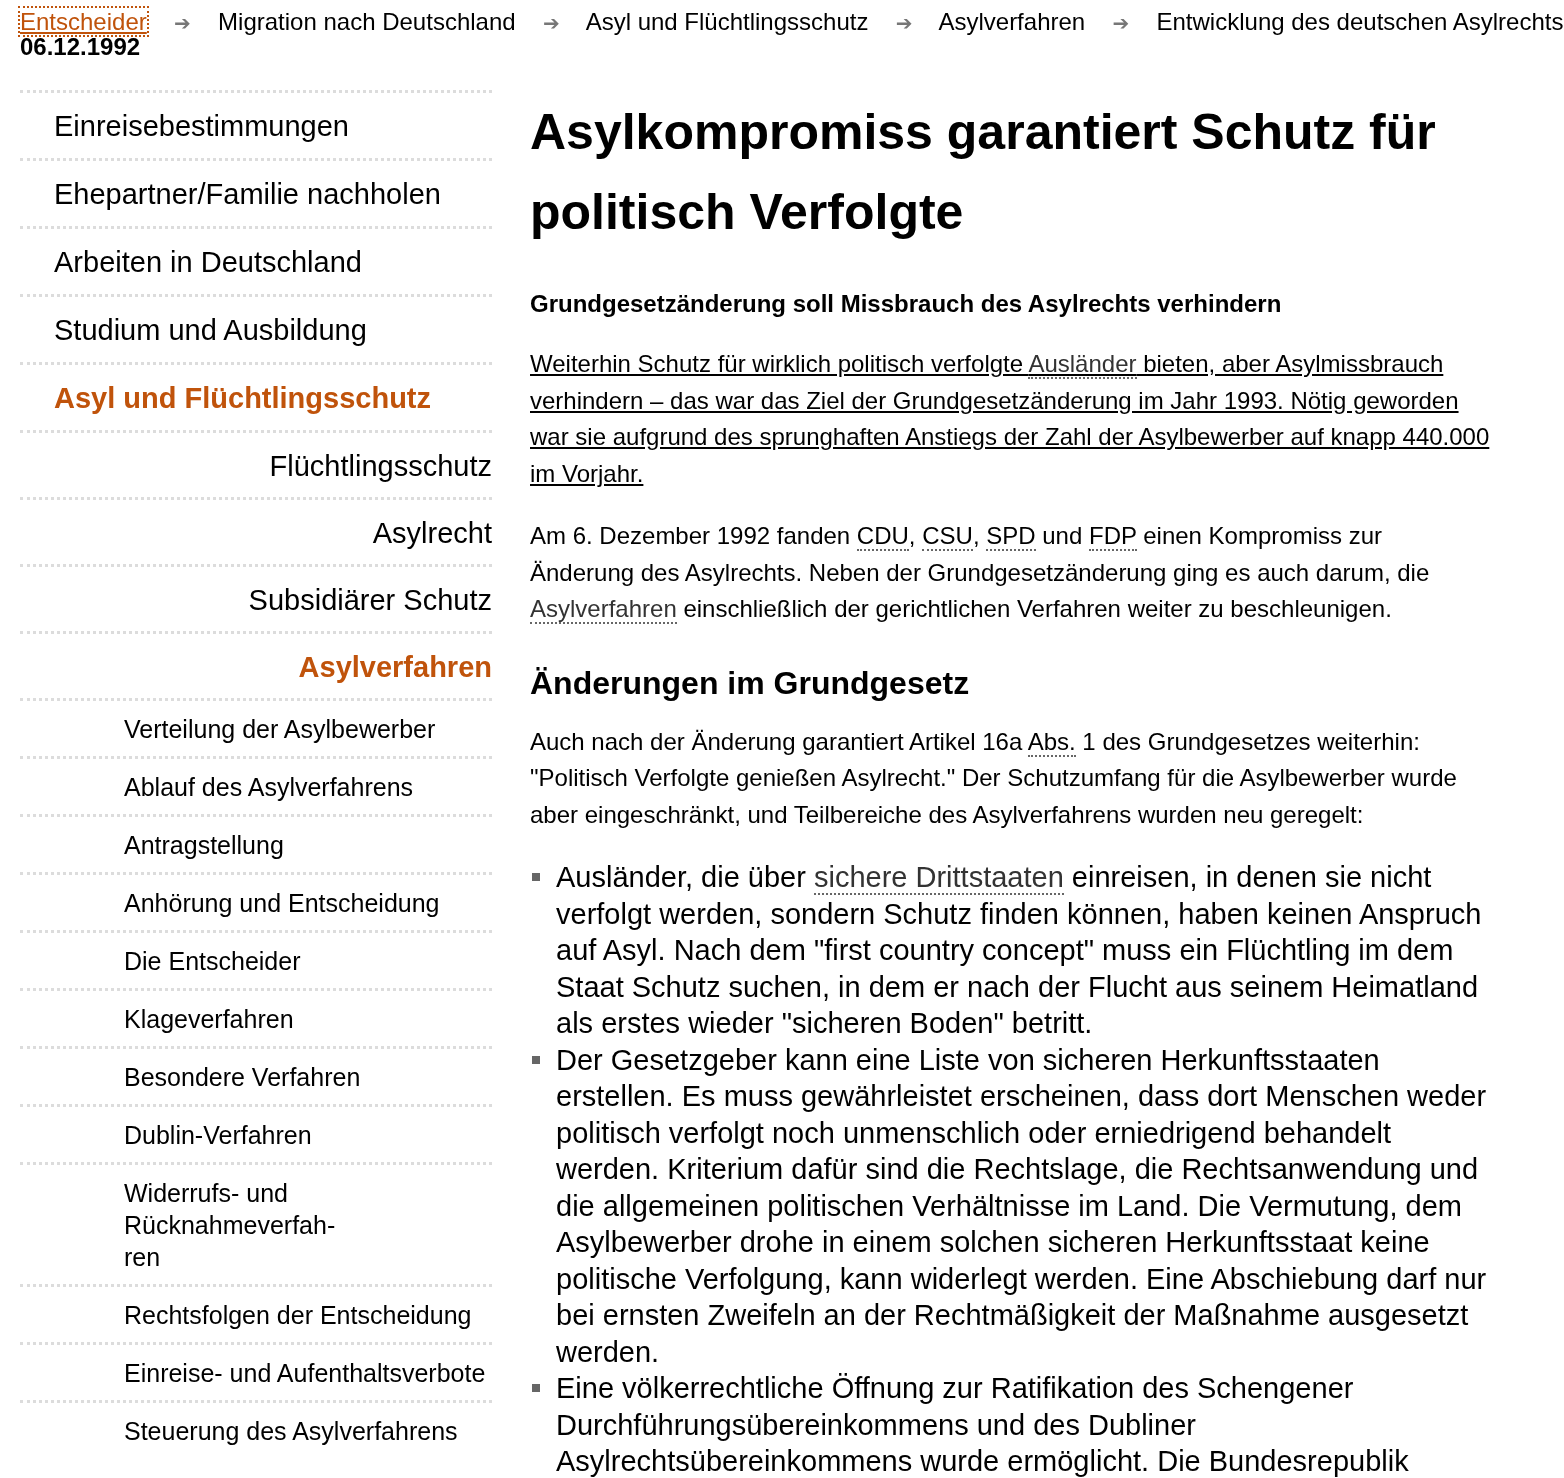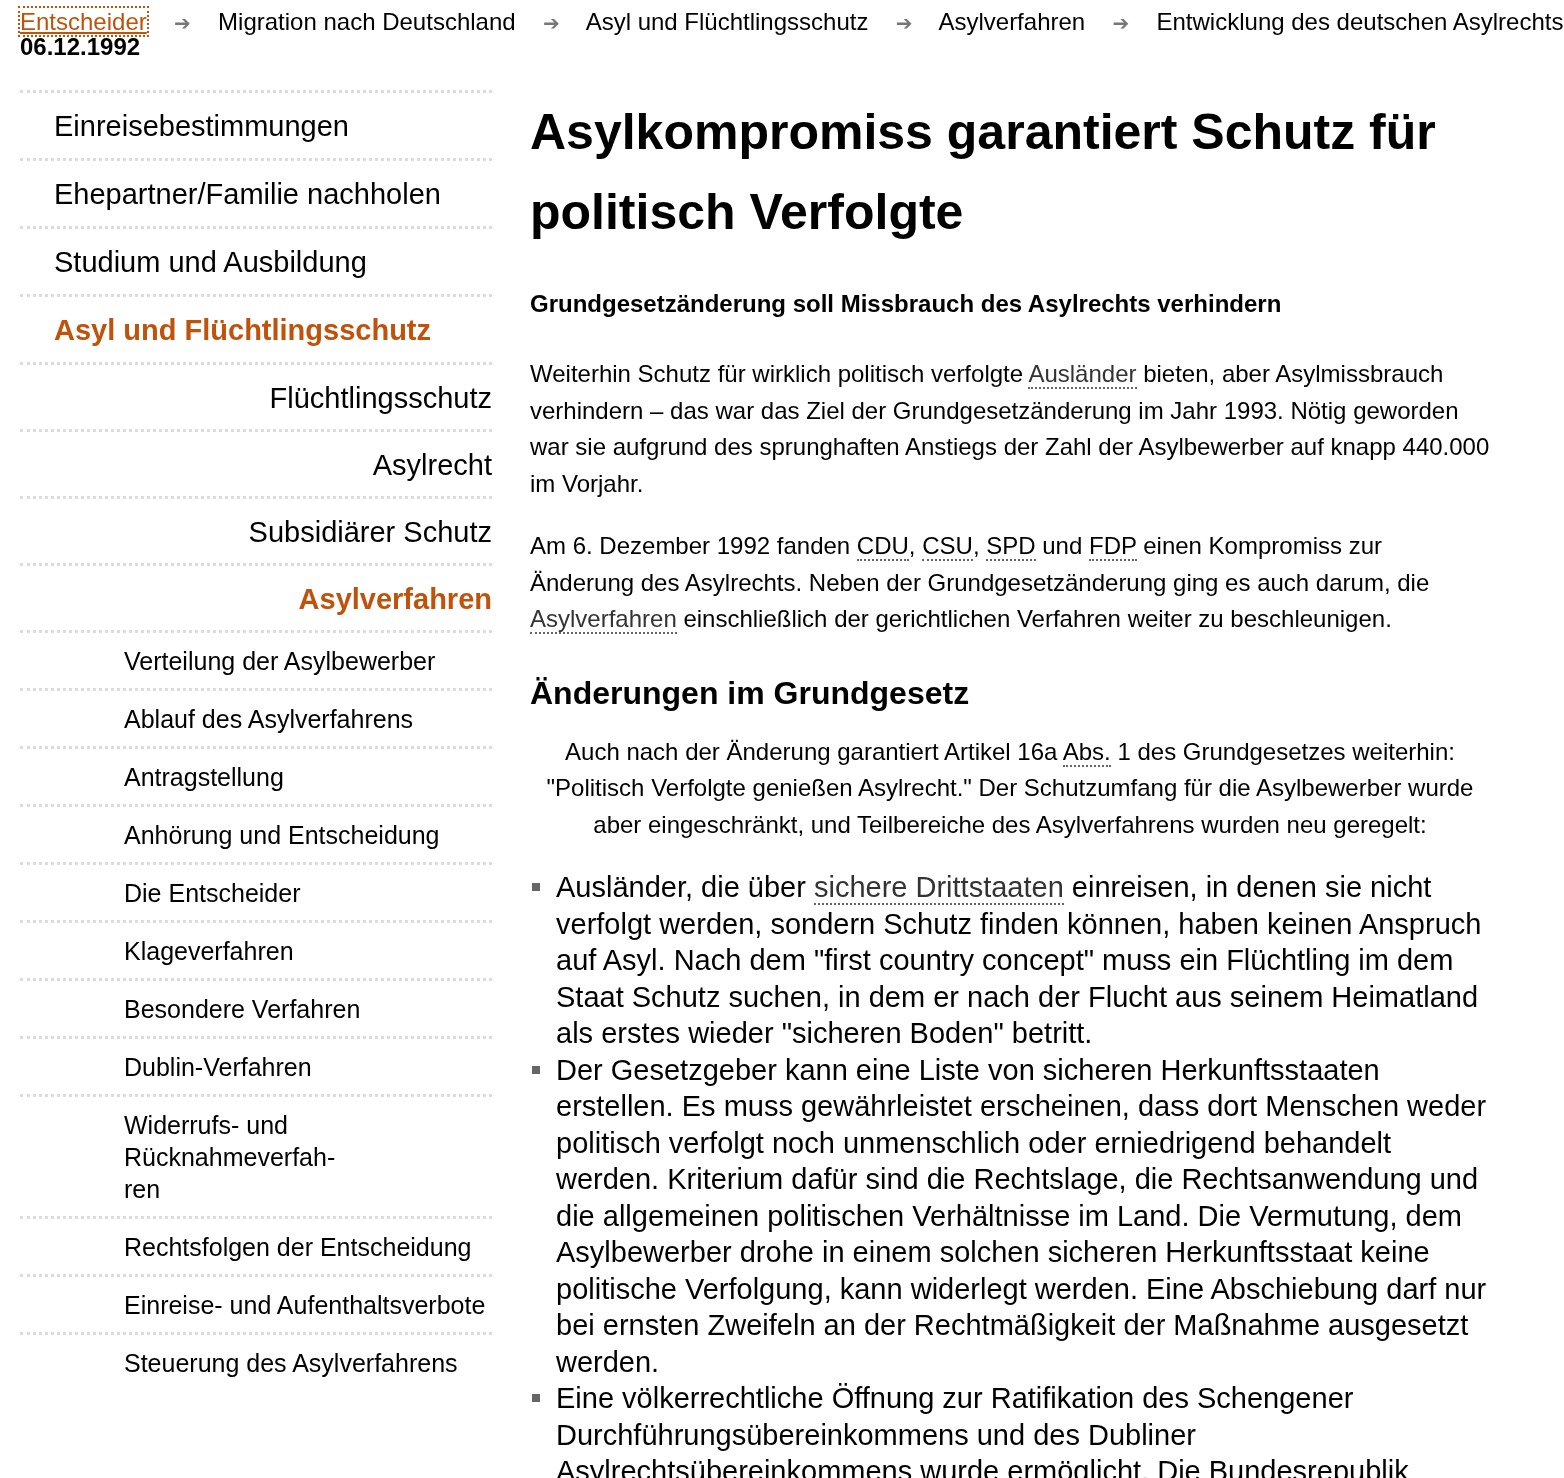--- a/index.html
+++ b/index.html
@@ -32,24 +32,24 @@
   .nav-item.level3 { padding-left: 70px; font-size: 25px; line-height: 32px; padding-top: 12px; padding-bottom: 11px; }
   .nav-item.active { color: #c0530b; font-weight: bold; }
   .nav-item .lbl { display: block; margin-left: 34px; }
   
   .main { position: absolute; left: 530px; top: 92px; width: 960px; }
   h1 {
     margin: 0; font-size: 50px; line-height: 80px; font-weight: bold;
   }
   .lead { margin: 36px 0 0 0; font-size: 24px; font-weight: bold; line-height: 32px; }
   p { margin: 0; font-size: 24px; line-height: 36.5px; }
-  p.p1 { margin-top: 36px; }
+  p.p1 { margin-top: 26px; text-decoration: underline; }
   p.p2 { margin-top: 26px; }
   h2 { margin: 34px 0 0 0; font-size: 32px; font-weight: bold; line-height: 42px; }
-  p.p3 { margin-top: 20px; text-align: center; }
+  p.p3 { margin-top: 20px; }
   abbr, .gloss {
     text-decoration: none; border-bottom: 2px dotted #666; color: inherit;
   }
   a.gloss { color: #333; }
   ul.bullets { list-style: none; margin: 26px 0 0 0; padding: 0; }
   ul.bullets li {
     position: relative; padding-left: 26px; font-size: 29px; line-height: 36.5px;
   }
   ul.bullets li .sq {
     position: absolute; left: 2px; top: 14px; width: 8px; height: 8px; background: #666;
@@ -70,20 +70,23 @@
   <a href="#" class="crumb">Entwicklung des deutschen Asylrechts</a>
 </nav>
 <div class="date">06.12.1992</div>
 
 <nav class="sidebar" id="sidebar">
     <div class="nav-item level1">
       <span class="lbl">Einreisebestimmungen</span>
     </div>
     <div class="nav-item level1">
       <span class="lbl">Ehepartner/Familie nachholen</span>
+    </div>
+    <div class="nav-item level1">
+      <span class="lbl">Arbeiten in Deutschland</span>
     </div>
     <div class="nav-item level1">
       <span class="lbl">Studium und Ausbildung</span>
     </div>
     <div class="nav-item level1 active">
       <span class="lbl">Asyl und Flüchtlingsschutz</span>
     </div>
     <div class="nav-item level2">
       <span class="lbl">Flüchtlingsschutz</span>
     </div>

